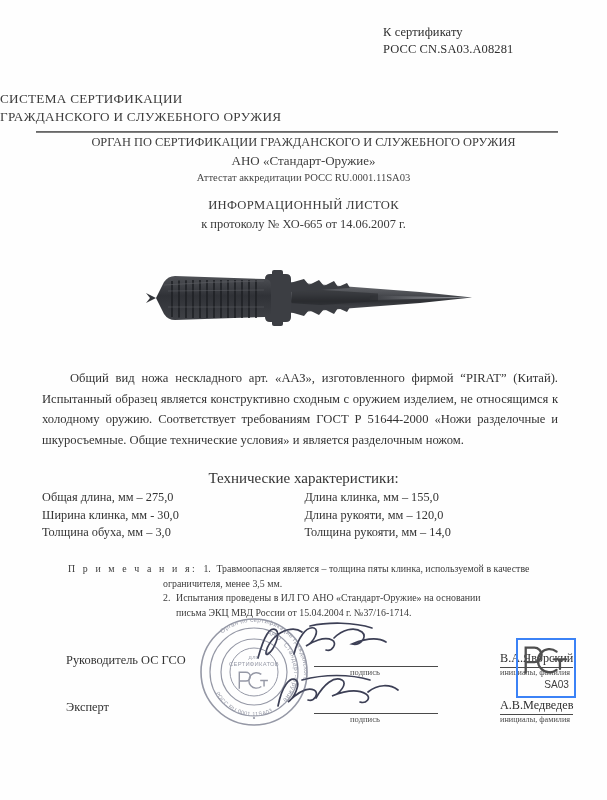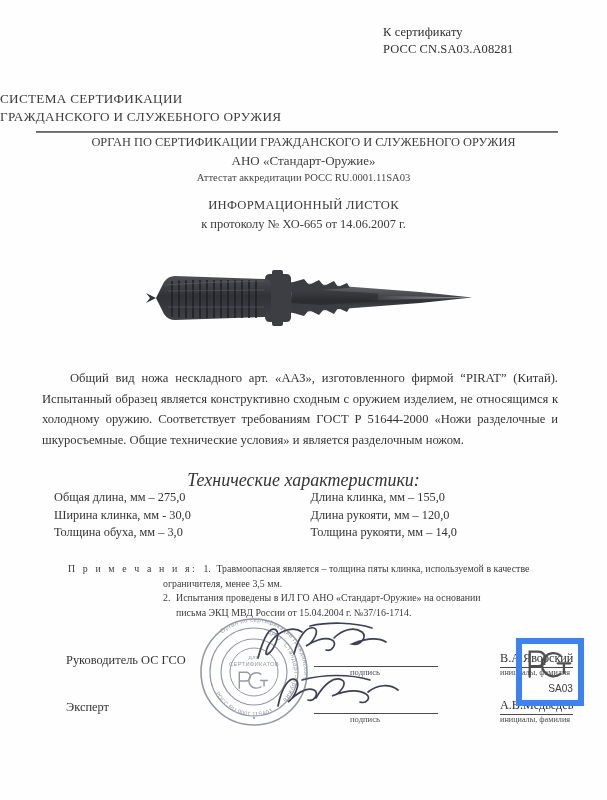--- a/index.html
+++ b/index.html
@@ -108,32 +108,31 @@
     color: #333;
   }
 
   
   .tech-title {
     position: absolute;
     left: 0;
     right: 0;
     top: 470px;
     text-align: center;
-    font-size: 18px;
+    font-size: 15px;
     color: #343434;
-    font-style: italic;
   }
   .tech-cols {
     position: absolute;
     left: 42px;
     width: 516px;
     top: 489px;
     display: flex;
   }
-  .tech-col-left { width: 250px; margin-left: 12px; }
+  .tech-col-left { width: 250px; }
   .tech-col-right { width: 266px; padding-left: 24px; }
   .tech-line {
     font-size: 12.3px;
     line-height: 17.5px;
     color: #343434;
     white-space: nowrap;
   }
 
   
   .notes {
@@ -225,21 +224,21 @@
     opacity: 0.62;
   }
 
   
   .pct-mark {
     position: absolute;
     left: 516px;
     top: 638px;
     width: 56px;
     height: 56px;
-    border: 6px solid #3b82f6;
+    border: 2px solid #3b82f6;
   }
   .pct-mark svg { display: block; }
 </style>
 </head>
 <body>
 
 <div class="page">
 
   <div class="cert-ref">
     <div>К сертификату</div>

